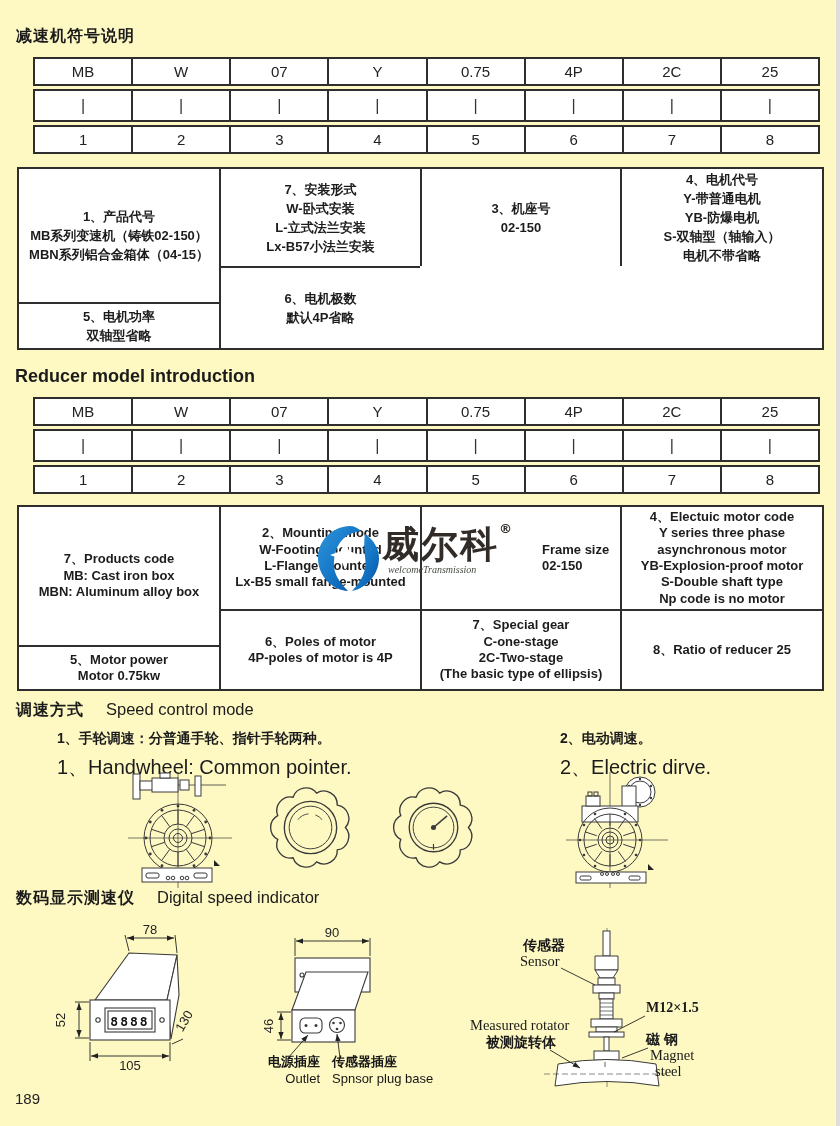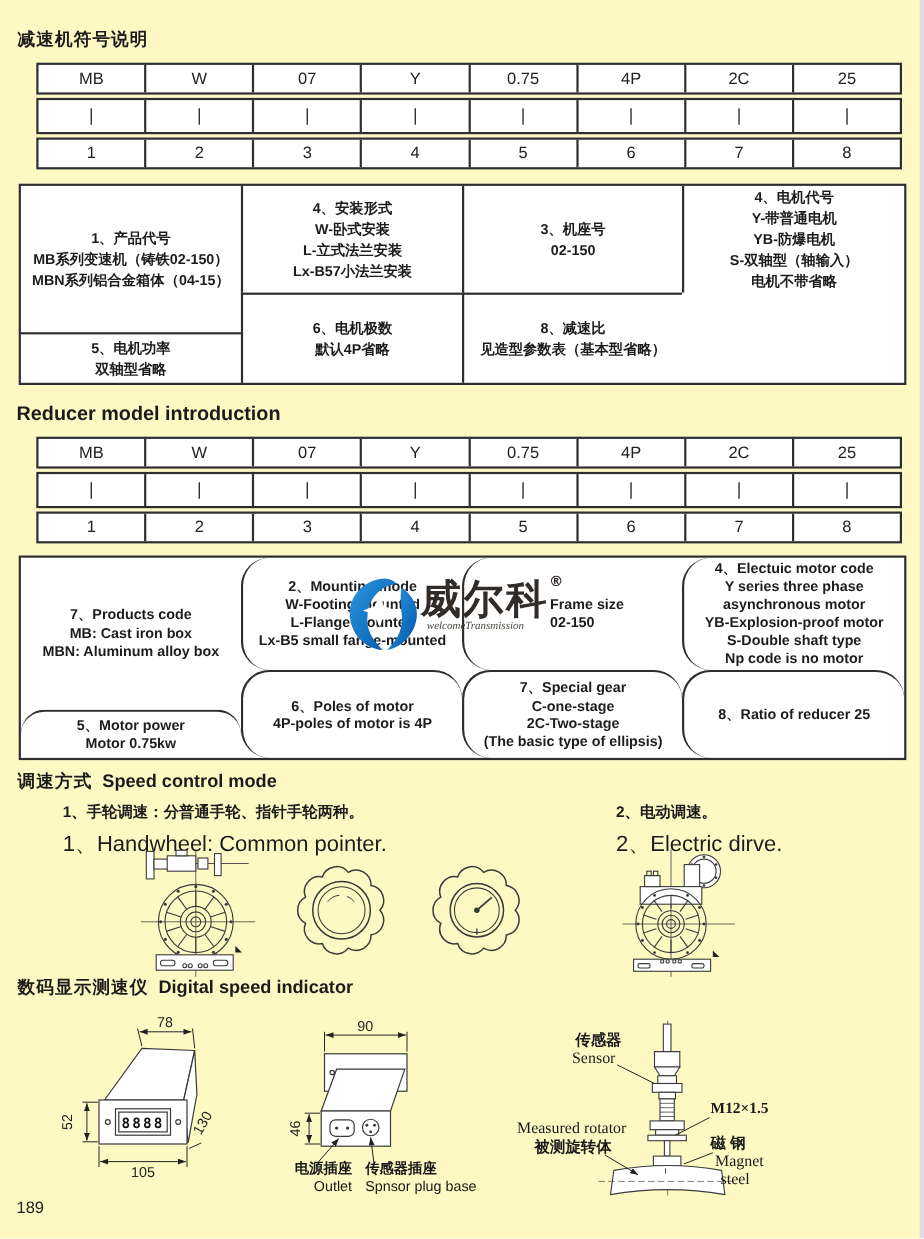--- a/index.html
+++ b/index.html
@@ -9,44 +9,44 @@
     overflow:hidden;
   }
   .edge-right { position:absolute; right:0; top:0; width:4px; height:100%; background:#dedede; }
 
   .abs { position:absolute; }
 
   
   .title-zh { font-size:16px; font-weight:bold; letter-spacing:1px; }
   .title-en-big { font-size:18px; font-weight:bold; }
   .heading .h-zh { font-size:16px; font-weight:bold; letter-spacing:1px; }
-  .heading .h-en { font-size:16.5px; font-weight:bold; margin-left:9px; }
+  .heading .h-en { font-size:16.5px; font-weight:normal; margin-left:22px; }
 
   
   .sym-table { position:absolute; left:17px; width:803px; }
   .sym-row { display:flex; border:2px solid #2e2e2e; height:25px; margin-bottom:3px; background:#fff;margin-left:16px; }
   .sym-row.bars { height:29px; }
   .sym-cell { flex:1; display:flex; align-items:center; justify-content:center;
     font-size:15px; font-weight:500; color:#222; }
   .sym-cell + .sym-cell { border-left:2px solid #2e2e2e; }
   .sym-bar-glyph { font-size:16px; font-weight:400; color:#333; }
 
   
   .exp-table { position:absolute; left:17px; width:803px; border:2px solid #2e2e2e;
     display:grid; grid-template-columns:200px 201px 200px 1fr; background:#fff; }
   .exp-cell { border-left:2px solid #2e2e2e; border-top:2px solid #2e2e2e;
     display:flex; flex-direction:column; justify-content:center; align-items:center;
     text-align:center; padding:3px 4px; font-size:13px; font-weight:600; color:#1c1c1c; }
   .exp-cell:nth-child(-n+4) { border-top:none; }
   .exp-cell:nth-child(4n+1) { border-left:none;margin-top:36px; }
   .exp-cn .exp-cell { line-height:19px; }
-  .exp-en .exp-cell { line-height:16.4px;border-radius:26px; }
+  .exp-en .exp-cell { line-height:16.4px; }
   .exp-cn { grid-template-rows:97px 82px; }
   .exp-en { grid-template-rows:102px 80px; }
-  .cell-shift-right { padding-left:78px; align-items:flex-start; text-align:left; }
+  .cell-shift-right { padding-left:120px; align-items:flex-start; text-align:left; }
 
   
   .logo { position:absolute; left:316px; top:518px; width:210px; height:88px; z-index:5; }
   .logo-icon { position:absolute; left:0; top:6px; }
   .logo-zh { position:absolute; left:66px; top:2px; font-size:37px; font-weight:bold;
     color:#322c28; letter-spacing:2px; font-family:"DejaVu Sans",sans-serif; white-space:nowrap; }
   .logo-reg { font-size:13px; vertical-align:24px; font-weight:bold; }
   .logo-en { position:absolute; left:72px; top:46px; font-size:10px; font-style:italic;
     color:#454c41; font-family:"Liberation Serif","DejaVu Serif",serif; white-space:nowrap; }
 
@@ -123,21 +123,21 @@
     </div>
   </div>
 
   <div class="exp-table exp-cn" style="top:167px">
     <div class="exp-cell">
       <div>1、产品代号</div>
       <div>MB系列变速机（铸铁02-150）</div>
       <div>MBN系列铝合金箱体（04-15）</div>
     </div>
     <div class="exp-cell">
-      <div>4、安装形式</div>
+      <div>7、安装形式</div>
       <div>W-卧式安装</div>
       <div>L-立式法兰安装</div>
       <div>Lx-B57小法兰安装</div>
     </div>
     <div class="exp-cell">
       <div>3、机座号</div>
       <div>02-150</div>
     </div>
     <div class="exp-cell">
       <div>4、电机代号</div>
@@ -146,24 +146,20 @@
       <div>S-双轴型（轴输入）</div>
       <div>电机不带省略</div>
     </div>
     <div class="exp-cell">
       <div>5、电机功率</div>
       <div>双轴型省略</div>
     </div>
     <div class="exp-cell">
       <div>6、电机极数</div>
       <div>默认4P省略</div>
-    </div>
-    <div class="exp-cell">
-      <div>8、减速比</div>
-      <div>见造型参数表（基本型省略）</div>
     </div>
   </div>
 
   <div class="abs title-en-big" style="left:15px; top:366px">Reducer model introduction</div>
 
   <div class="sym-table" style="top:397px">
     <div class="sym-row">
       <div class="sym-cell">MB</div>
       <div class="sym-cell">W</div>
       <div class="sym-cell">07</div>

